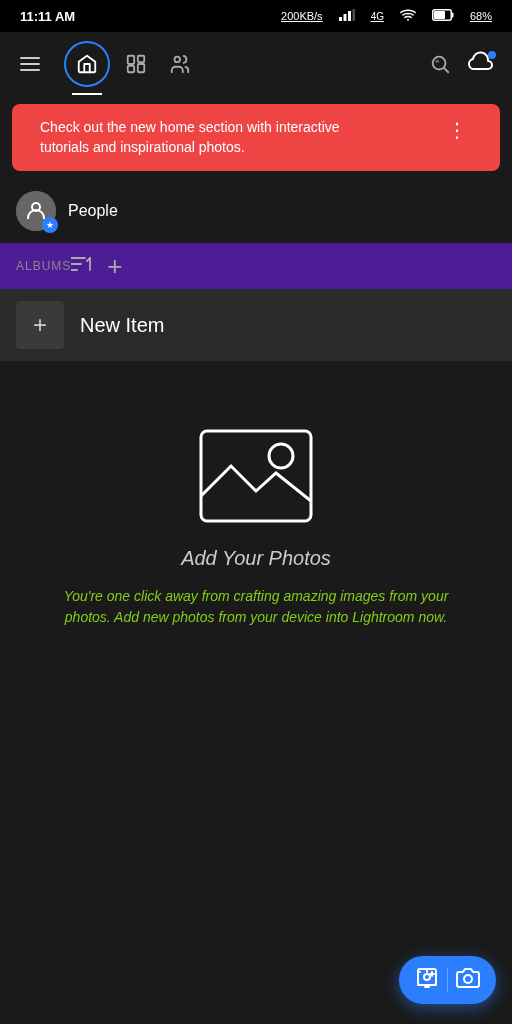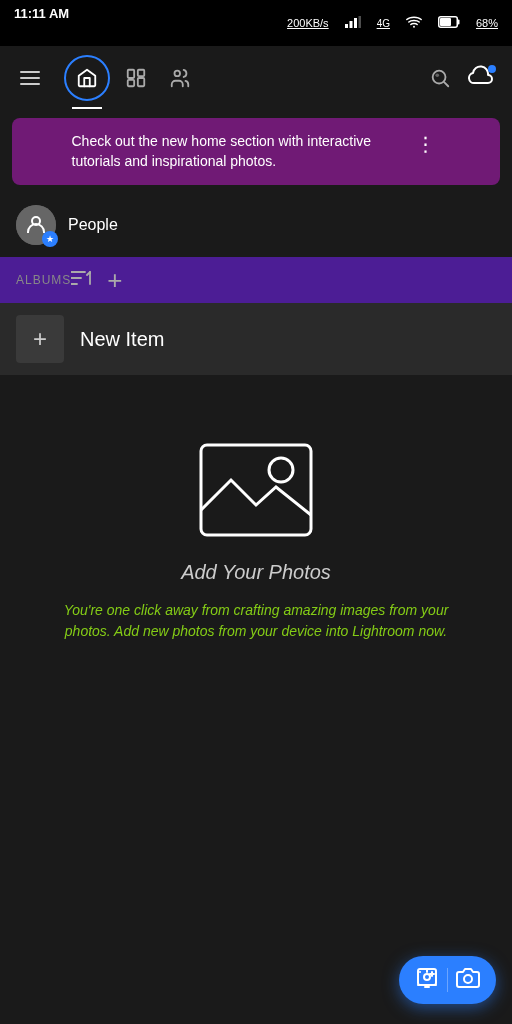--- a/index.html
+++ b/index.html
@@ -10,23 +10,24 @@
       background: #1a1a1a;
       font-family: -apple-system, BlinkMacSystemFont, 'Segoe UI', sans-serif;
       color: #fff;
       overflow-x: hidden;
     }
 
     
     .status-bar {
       background: #000;
       display: flex;
+      align-items: center;
       justify-content: space-between;
-      padding: 6px 14px;
-      height: 46px;
+      padding: 6px 20px;
+      height: 32px;
     }
     .status-time {
       font-size: 13px;
       font-weight: 600;
       color: #fff;
     }
     .status-right {
       display: flex;
       align-items: center;
       gap: 16px;
@@ -117,28 +118,28 @@
       top: 0;
       right: 0;
       width: 8px;
       height: 8px;
       border-radius: 50%;
       background: #2b7fff;
     }
 
     
     .tooltip-banner {
-      background: #701a75;
+      background: #ef4444;
       margin: 8px 12px;
       border-radius: 8px;
       padding: 14px 28px;
       position: relative;
       display: flex;
       align-items: flex-start;
-      justify-content: center;
+      justify-content: space-between;
     }
     .tooltip-text {
       font-size: 14px;
       color: #fff;
       line-height: 1.4;
       max-width: 340px;
     }
     .tooltip-more {
       color: #fff;
       font-size: 20px;

